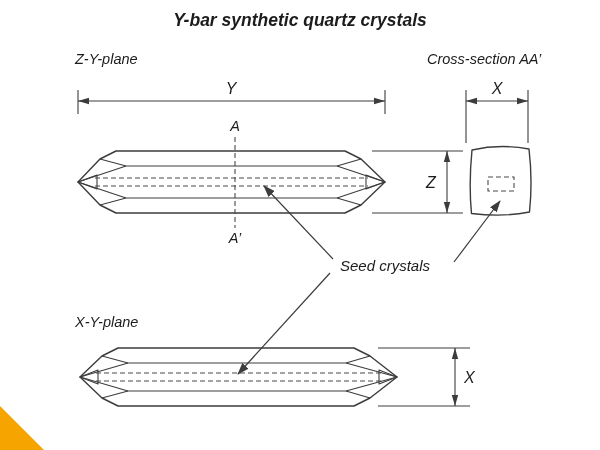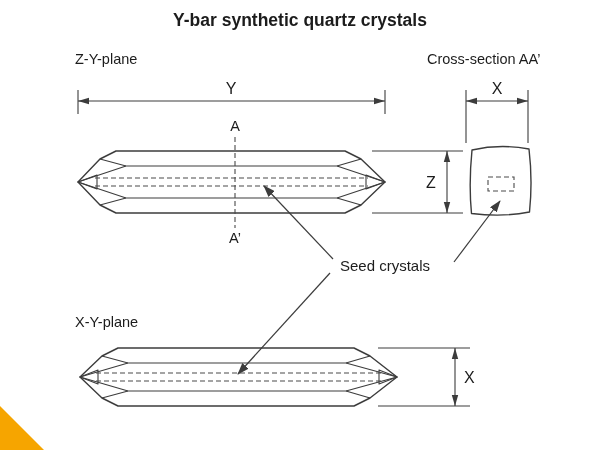--- a/index.html
+++ b/index.html
@@ -2,20 +2,21 @@
 <html><head>
 <meta charset="utf-8">
 <style>
   html,body { margin:0; padding:0; background:#ffffff; }
   .canvas {
     position:relative;
     width:600px; height:450px;
     background:#ffffff;
     font-family:"Liberation Sans", sans-serif;
     overflow:hidden;
+    font-style:italic;
   }
   svg { display:block; }
   svg text { fill:#1c1c1c; }
   .title-text { font-size:17.5px; font-weight:bold; }
   .plane-label { font-size:14.5px; }
   .dim-label { font-size:16px; }
   .sec-label { font-size:14.5px; }
   .seed-label { font-size:15px; }
   .ln  { stroke:#3c3c3c; fill:none; stroke-width:1.4; stroke-linejoin:round; }
   .lni { stroke:#3c3c3c; fill:none; stroke-width:1.1; stroke-linejoin:round; }

